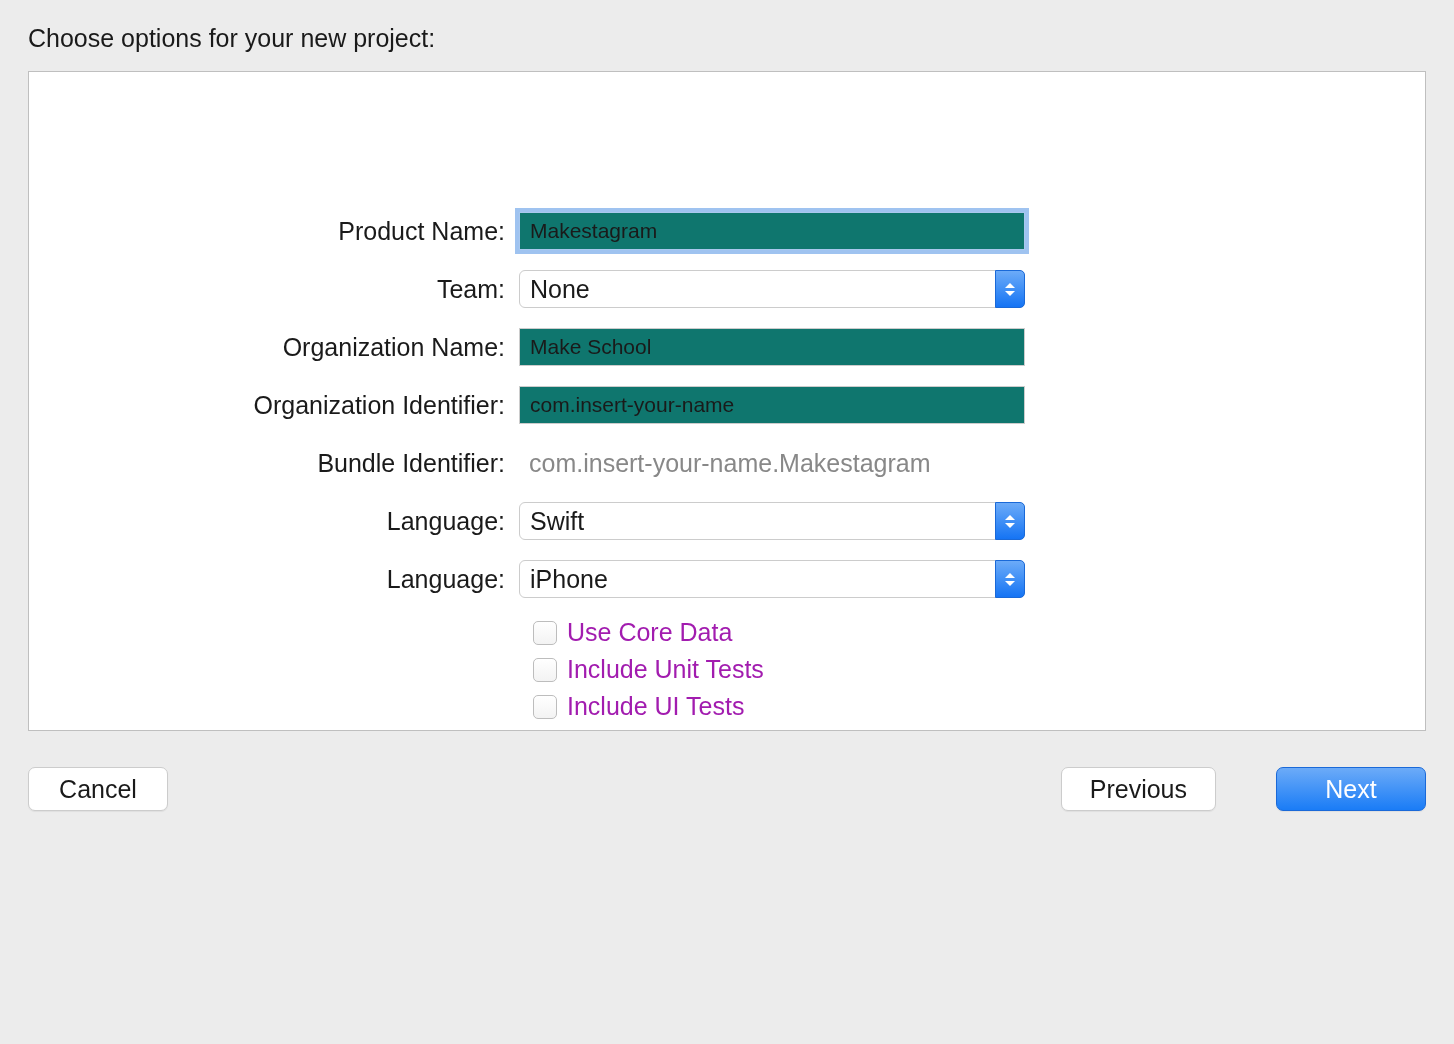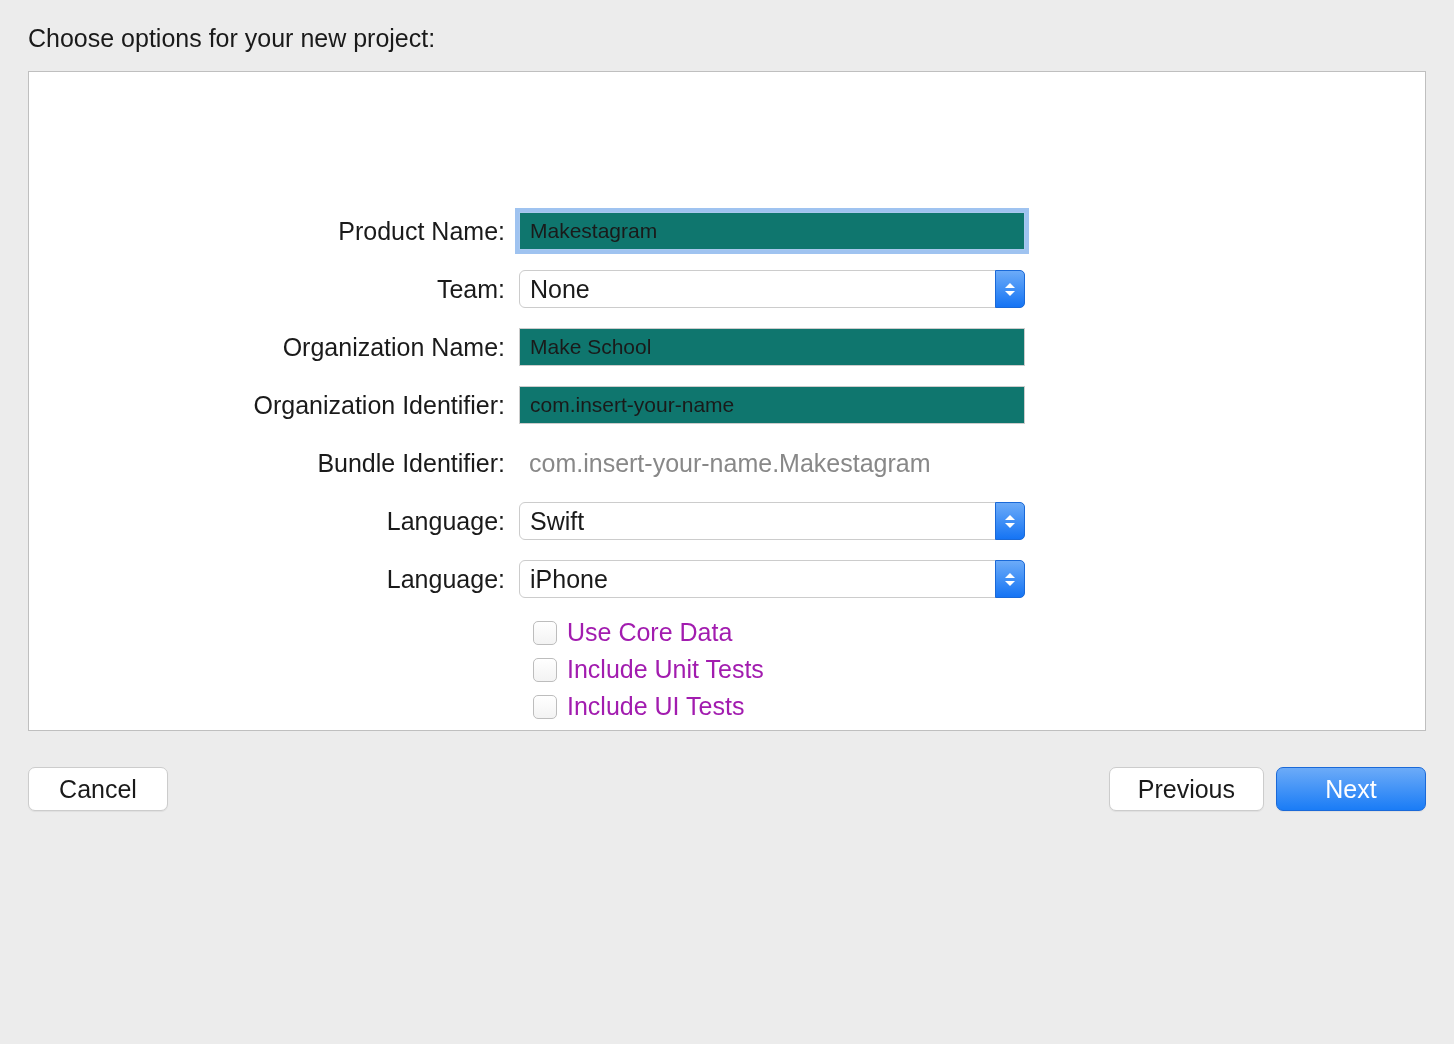--- a/index.html
+++ b/index.html
@@ -156,20 +156,21 @@
       cursor: pointer;
       box-shadow: 0 1px 1px rgba(0,0,0,0.06);
       display: flex;
       align-items: center;
       justify-content: center;
     }
     .btn-primary {
       background: linear-gradient(to bottom, #6cabf8, #1a7cf6);
       border: 1px solid #1a69d8;
       color: #fff;
+      margin-left: 48px;
     }
     .right-buttons {
       display: flex;
       gap: 12px;
     }
     .btn-cancel { min-width: 140px; }
     .btn-prev { min-width: 150px; }
     .btn-next { min-width: 150px; }
   </style>
 </head>

